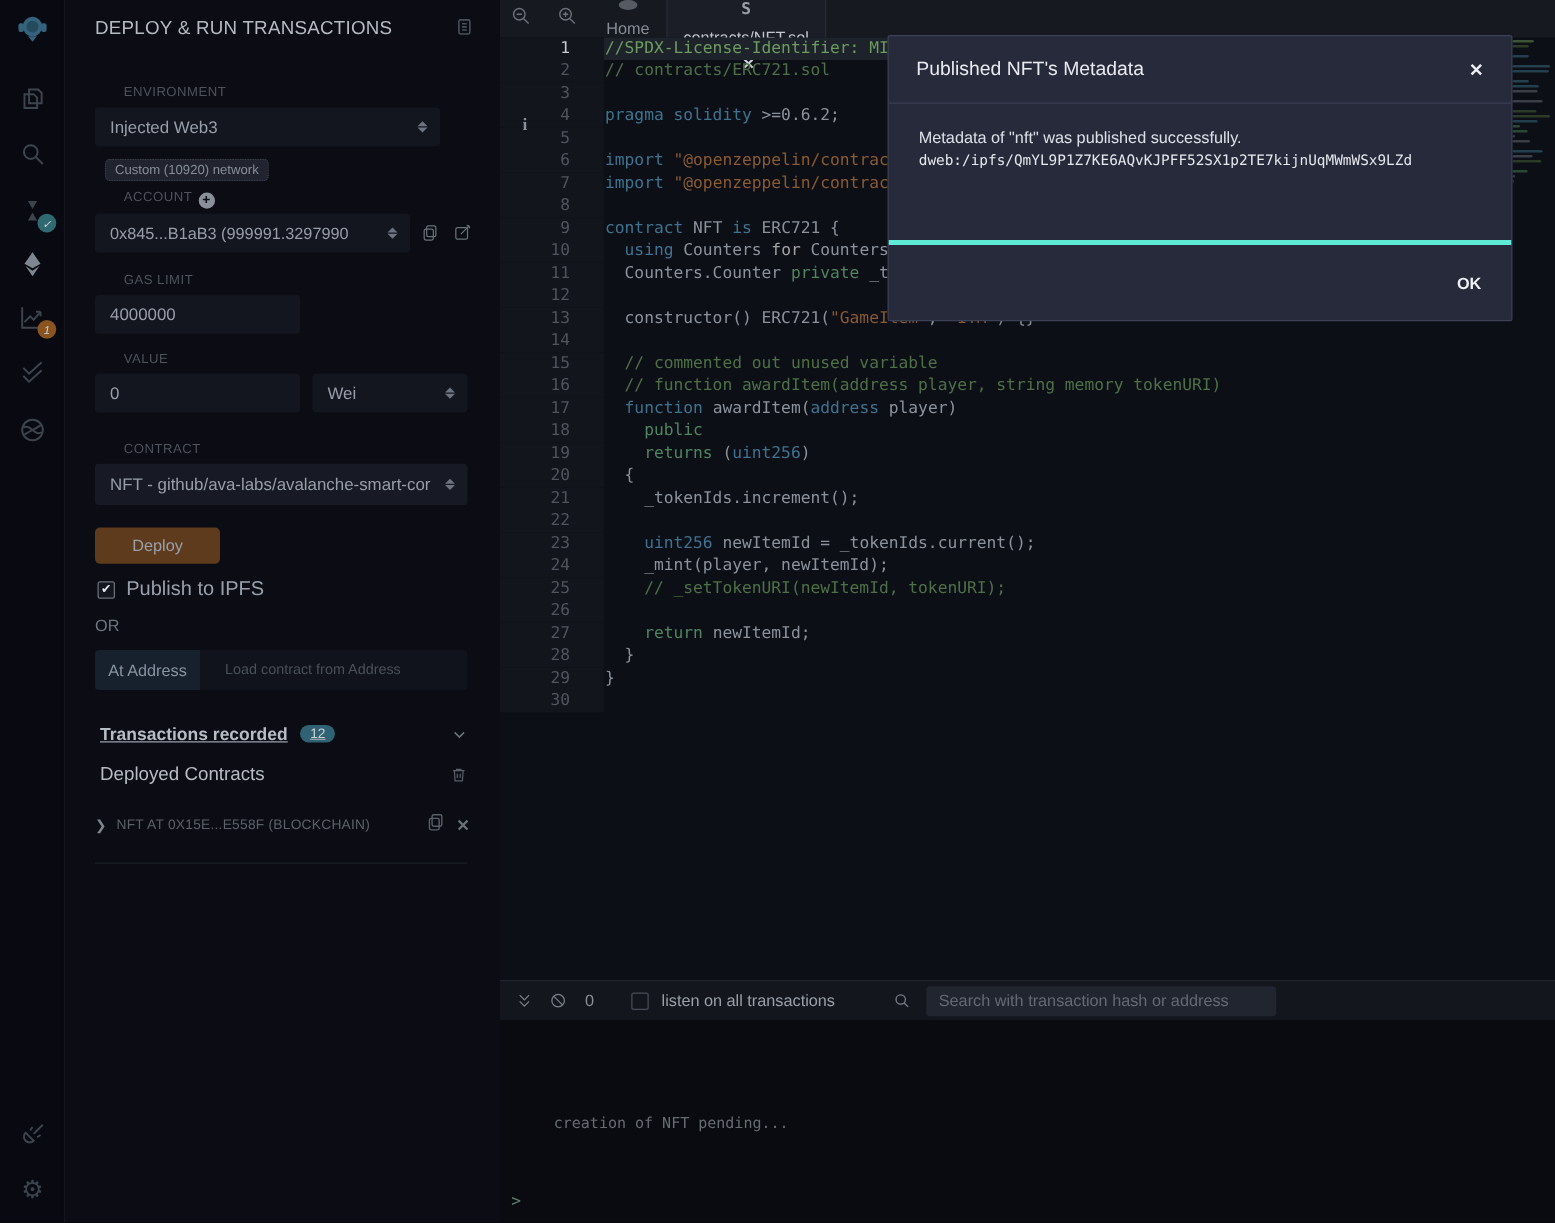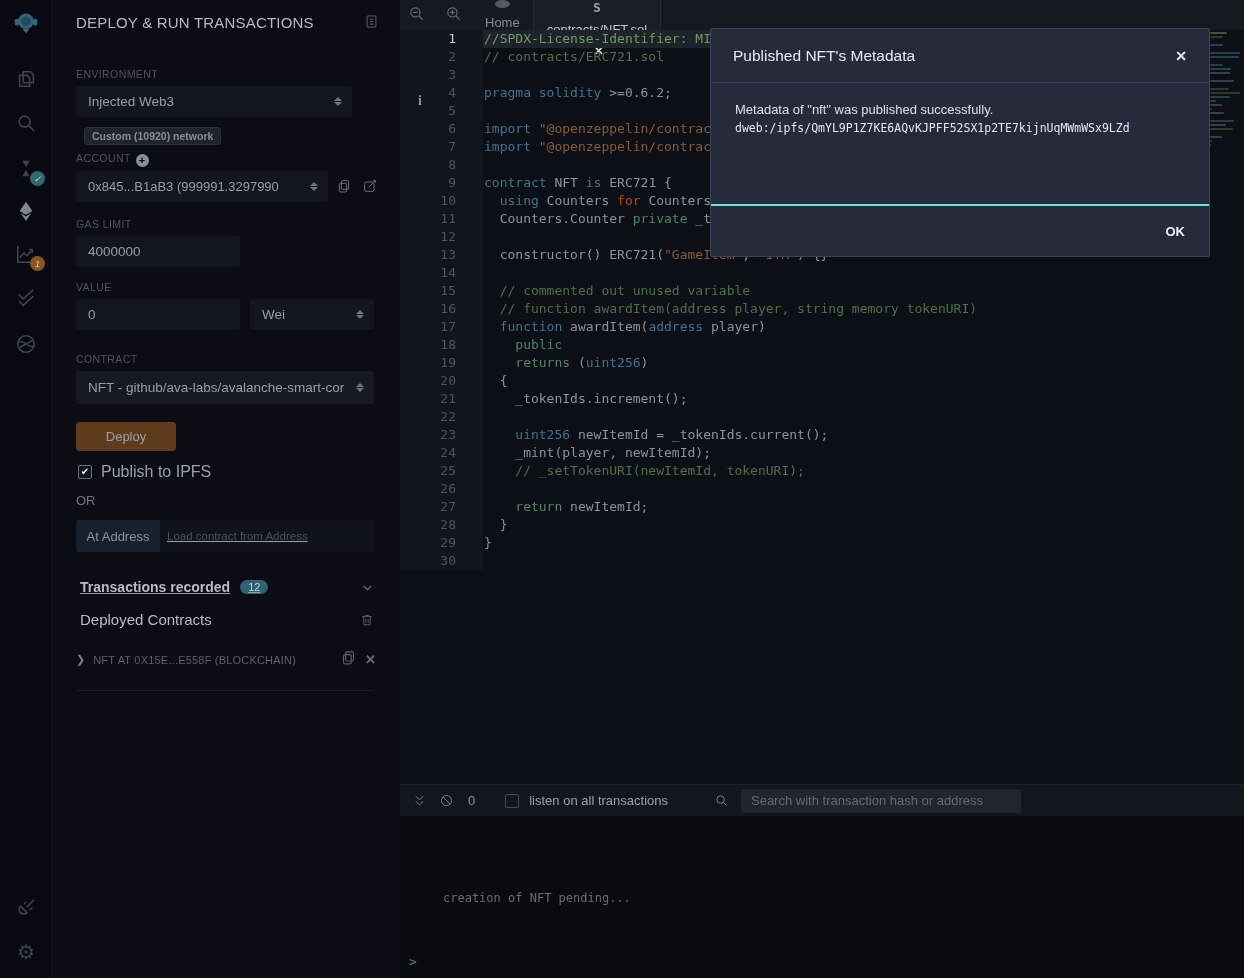--- a/index.html
+++ b/index.html
@@ -22,53 +22,53 @@
   .badge-check { background:#2e6a70; }
   .badge-count { background:#8a5420; }
   .gear-glyph { font-size:20px; color:#3e444e; line-height:1; }
 
   
   .panel { position:absolute; left:52px; top:0; width:348px; height:100%;
            background:#0b0c14; z-index:3; }
   .panel-title { position:absolute; left:24px; top:14px; font-size:15px;
                  color:#b6bac2; letter-spacing:.2px; }
   .doc-icon { position:absolute; left:312px; top:14px; color:#4a505a; }
-  .lbl { position:absolute; font-size:10.5px; letter-spacing:.4px; color:#4e535c; }
+  .lbl { position:absolute; font-size:10.5px; letter-spacing:.4px; color:#4e535c;margin-left:23px; }
   .sel, .inp { position:absolute; background:#14161f; border-radius:3px; height:31px;
                display:flex; align-items:center; padding:0 10px 0 12px;
                font-size:13.5px; color:#989ea9; }
   .sel .grow { flex:1 1 auto; white-space:nowrap; overflow:hidden; }
   .updown { display:flex; flex-direction:column; gap:1px; margin-left:6px; }
   .updown i { width:0; height:0; border-left:4px solid transparent; border-right:4px solid transparent; }
   .updown .up { border-bottom:4px solid #6d7380; }
   .updown .dn { border-top:4px solid #6d7380; }
   .net-badge { position:absolute; left:32px; top:127px; background:#23263244;
                border:1px dotted #3a3f4d; background:#21242f; border-radius:4px;
-               font-size:10.5px; font-weight:bold; color:#878d98; padding:2px 7px; }
+               font-size:10.5px; font-weight:normal; color:#878d98; padding:2px 7px; }
   .info-i { position:absolute; left:366px; top:93px; font-size:14px; font-weight:bold;
             color:#8a909a; font-family:"Liberation Serif", serif; }
   .plus-circle { display:inline-flex; width:13px; height:13px; border-radius:50%;
                  background:#8a909a; color:#0b0c14; font-size:11px; font-weight:bold;
                  align-items:center; justify-content:center; vertical-align:-2px; margin-left:5px; }
   .row-icon { position:absolute; color:#6a7078; }
   .row-icon svg { stroke:#6a7078; fill:none; stroke-width:1.5; }
   .btn-deploy { position:absolute; left:24px; top:422px; width:100px; height:29px;
                 background:#5e3b1c; border:none; border-radius:4px; color:#98a0ab;
                 font-size:13px; font-family:inherit; }
   .chk-row { position:absolute; left:26px; top:463px; display:flex; align-items:center; gap:9px; }
   .chk { width:14px; height:14px; border:1px solid #6a7078; border-radius:2px;
          background:#14161f; color:#e8eaee; font-size:10px; line-height:12px; text-align:center; }
   .chk-label { font-size:16px; color:#9aa0ab; }
   .or { position:absolute; left:24px; top:493px; width:298px; text-align:left;
         font-size:13px; color:#6f757f; }
   .ataddr { position:absolute; left:24px; top:520px; width:298px; height:32px; display:flex; }
   .btn-ataddr { width:84px; background:#16212d; border:none; border-radius:3px 0 0 3px;
                 color:#8793a0; font-size:13px; font-family:inherit; }
   .inp-ataddr { flex:1; background:#10131b; border:none; border-radius:0 3px 3px 0;
-                color:#989ea9; font-size:11.5px; padding:0 7px; font-family:inherit;text-decoration:underline; }
+                color:#989ea9; font-size:11.5px; padding:0 20px; font-family:inherit; }
   .inp-ataddr::placeholder { color:#4a5058; }
   .trans-row { position:absolute; left:28px; top:579px; width:294px; display:flex;
                align-items:center;text-decoration:underline; }
   .trans-label { font-size:14px; font-weight:bold; color:#b8bcc4; }
   .pill { margin-left:10px; background:#2f6272; color:#ccd1d8; font-size:11px;
           border-radius:8px; padding:1px 8px; }
   .dep-row { position:absolute; left:28px; top:611px; width:294px; display:flex; align-items:center; }
   .dep-label { font-size:15px; color:#b8bcc4; }
   .item-row { position:absolute; left:24px; top:649px; width:300px; display:flex;
               align-items:center; gap:8px; }
@@ -96,41 +96,41 @@
   .ln { width:56px; text-align:right; padding-right:0; color:#4f545e; background:#13151d;
         flex:0 0 56px; }
   .gut-pad { width:27px; flex:0 0 27px; background:#13151d; }
   .lt { padding-left:1px; }
   .line.active-line .ln { color:#c6cad1; }
   .line.active-line .lt { background:#1d222b; }
   .cm  { color:#4d7046; }
   .cmb { color:#6d9c5f; }
   .k   { color:#3e7390; }
   .g   { color:#4f8560; }
-  .o   { color:#c2410c; }
+  .o   { color:#a3a3a3; }
   .s   { color:#8a5a33; }
   .d   { color:#8b929c; }
   .minimap { position:absolute; right:2px; top:32px; width:32px; }
   .mm-line { height:2px; margin-bottom:2px; border-radius:1px; }
 
   
   .modal { position:absolute; left:710px; top:28px; width:500px; height:229px;
            background:#262a3a; border:1px solid #3c4156; border-radius:2px; z-index:6;
            display:flex; flex-direction:column; }
   .modal-head { height:54px; display:flex; align-items:center; padding:0 22px;
                 border-bottom:1px solid #3a3f53; }
   .modal-title { font-size:15.5px; color:#e8eaef; flex:1; }
   .modal-close { color:#eef0f4; font-size:14px; font-weight:bold; }
   .modal-body { flex:1; padding:19px 24px; }
   .modal-msg { font-size:13px; color:#dce0e6; }
   .modal-file { font-family:"DejaVu Sans Mono", monospace; font-weight:bold; font-size:12.5px;
                 color:#f2f4f7; margin-top:5px; }
   .modal-link { font-family:"DejaVu Sans Mono", monospace; font-size:11.5px; color:#e4e7ec;
                 margin-top:4px; }
-  .modal-foot { height:52px; border-top:2px solid #5eead4; display:flex; align-items:center;
+  .modal-foot { height:64px; border-top:4px solid #5eead4; display:flex; align-items:center;
                 justify-content:flex-end; padding:0 24px; }
   .btn-ok { background:none; border:none; color:#eef1f5; font-weight:bold; font-size:13px;
             font-family:inherit; }
 
   
   .terminal { position:absolute; left:400px; top:784px; width:844px; height:194px;
               background:#0a0b10; }
   .term-bar { position:absolute; left:0; top:0; width:100%; height:32px; background:#14161e;
               border-top:1px solid #20232d; display:flex; align-items:center; }
   .term-bar svg { stroke:#7a8089; fill:none; stroke-width:1.6; }

